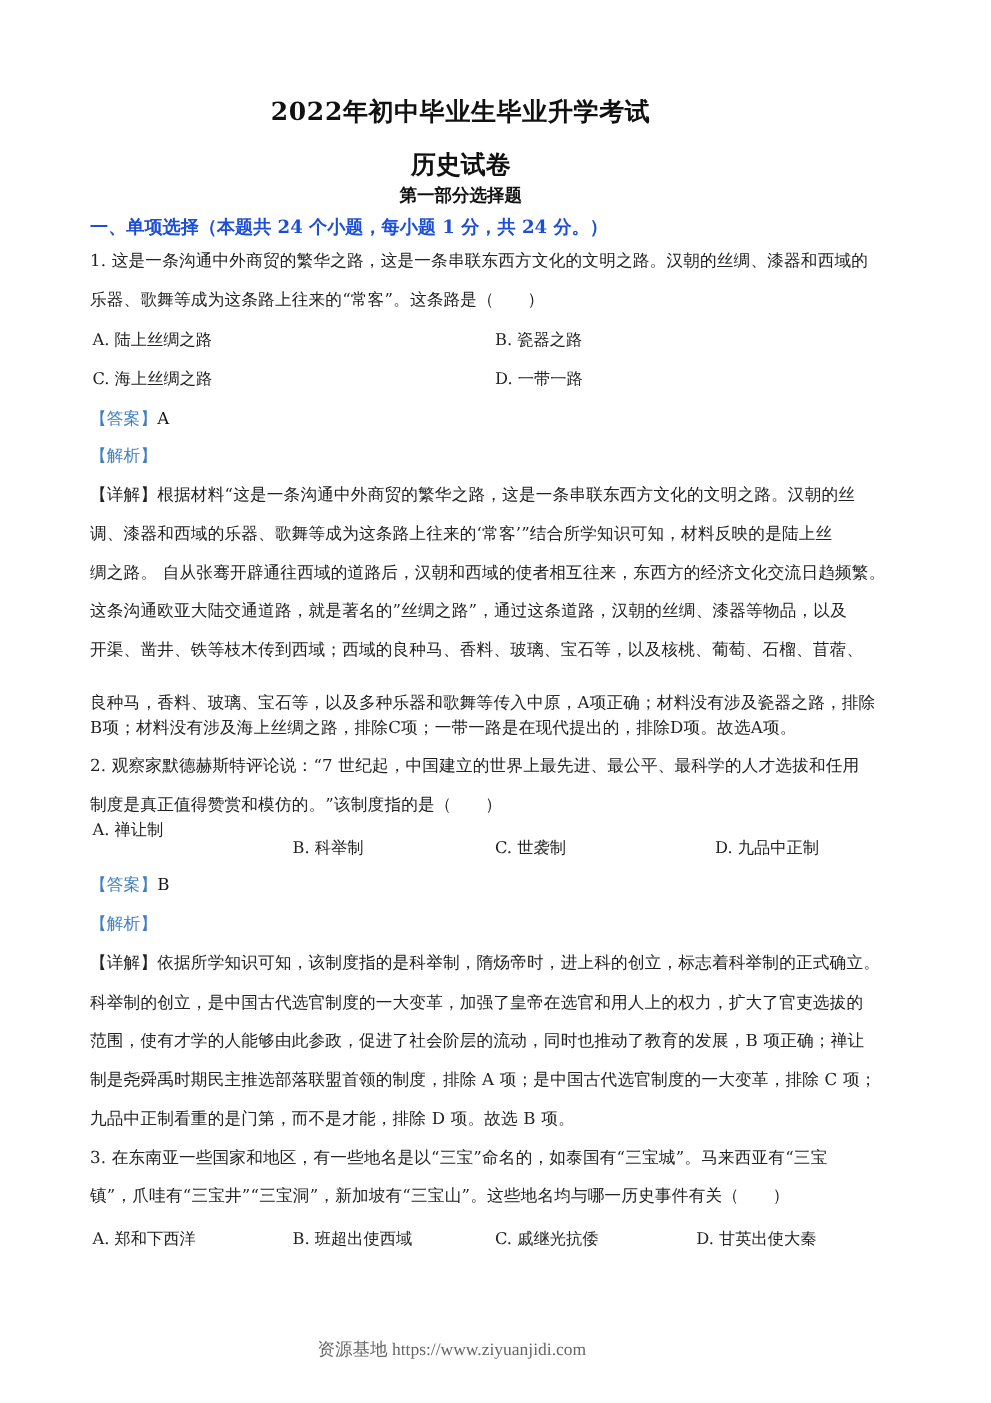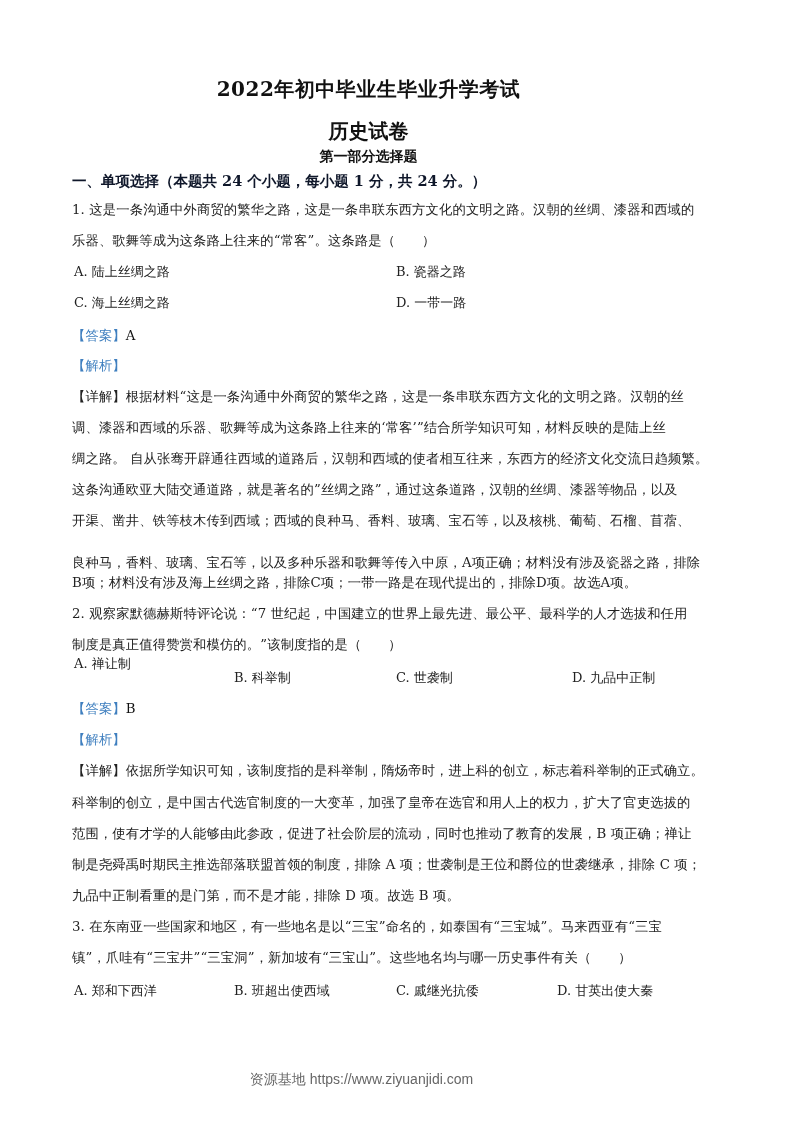--- a/index.html
+++ b/index.html
@@ -11,33 +11,33 @@
     .page { position: absolute; left: 0; top: 0; width: 793px; height: 1122px; }
     .title {
       position: absolute; left: 0; width: 737px; text-align: center;
       font-weight: bold; color: #111;
     }
     .t1 { top: 76px; font-size: 20px; letter-spacing: 0.5px; }
     .t2 { top: 118px; font-size: 20px; }
     .t3 { top: 148px; font-size: 14px; }
     .section {
       position: absolute; left: 72px; top: 172px;
-      font-size: 14.5px; font-weight: bold; color: #0f172a;
+      font-size: 14.5px; font-weight: bold; color: #1d4ed8;
     }
     .line {
       position: absolute; left: 72px; width: 660px;
       font-size: 13.3px; line-height: 18px; white-space: nowrap; color: #222;
       letter-spacing: 0.15px;
     }
     .opt { position: absolute; font-size: 13px; white-space: nowrap; color: #222; }
     .tag { color: #3f7fbf; }
     .ans { color: #111; }
     .footer {
       position: absolute; left: 0; width: 723px; top: 1071px; text-align: center;
-      font-family: Liberation Sans, sans-serif;
+      font-family: Liberation Serif, serif;
       font-size: 14px; color: #666;
     }
   </style>
 </head>
 <body>
 
 <div class="page">
 
   <div class="title t1">2022年初中毕业生毕业升学考试</div>
   <div class="title t3">第一部分选择题</div>
@@ -75,21 +75,21 @@
     <div class="opt" style="left:572px; top:669px">D.  九品中正制</div>
     <div class="line" style="top:700px">
       <span class="tag">【答案】</span><span class="ans">B</span>
     </div>
     <div class="line tag" style="top:731px">【解析】</div>
     <div class="line" style="top:762px">
       <span>【详解】</span><span>依据所学知识可知，该制度指的是科举制，隋炀帝时，进上科的创立，标志着科举制的正式确立。</span>
     </div>
     <div class="line" style="top:794px">科举制的创立，是中国古代选官制度的一大变革，加强了皇帝在选官和用人上的权力，扩大了官吏选拔的</div>
     <div class="line" style="top:825px">范围，使有才学的人能够由此参政，促进了社会阶层的流动，同时也推动了教育的发展，B 项正确；禅让</div>
-    <div class="line" style="top:856px">制是尧舜禹时期民主推选部落联盟首领的制度，排除 A 项；世袭制是王位和爵位的世袭继承，排除 C 项；</div>
+    <div class="line" style="top:856px">制是尧舜禹时期民主推选部落联盟首领的制度，排除 A 项；是中国古代选官制度的一大变革，排除 C 项；</div>
     <div class="line" style="top:887px">九品中正制看重的是门第，而不是才能，排除 D 项。故选 B 项。</div>
   </div>
 
   <div>
     <div class="line" style="top:918px">3. 在东南亚一些国家和地区，有一些地名是以“三宝”命名的，如泰国有“三宝城”。马来西亚有“三宝</div>
     <div class="line" style="top:949px">镇”，爪哇有“三宝井”“三宝洞”，新加坡有“三宝山”。这些地名均与哪一历史事件有关（　　）</div>
     <div class="opt" style="left:74px; top:982px">A. 郑和下西洋</div>
     <div class="opt" style="left:234px; top:982px">B. 班超出使西域</div>
     <div class="opt" style="left:396px; top:982px">C. 戚继光抗倭</div>
     <div class="opt" style="left:557px; top:982px">D. 甘英出使大秦</div>

